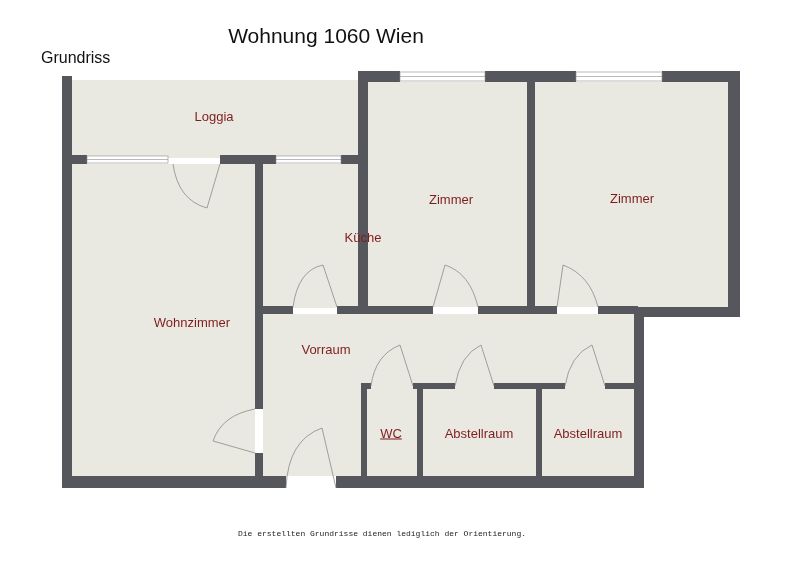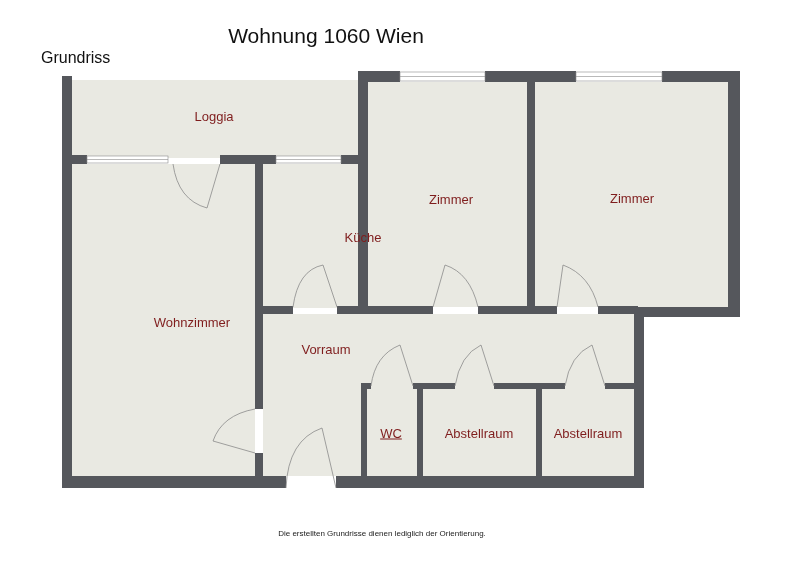--- a/index.html
+++ b/index.html
@@ -1,21 +1,21 @@
 <!DOCTYPE html>
 <html><head>
 <meta charset="utf-8">
 <style>
   html, body { margin:0; padding:0; background:#ffffff; }
   body { width:800px; height:565px; position:relative; overflow:hidden; font-family:"Liberation Sans", sans-serif; }
   .title { position:absolute; left:0; width:652px; top:24px; text-align:center; font-size:21px; color:#111; }
   .subtitle { position:absolute; left:0; width:800px; top:49px; text-align:left; font-size:16px; color:#111;padding-left:41px; }
   .plan { position:absolute; left:0; top:0; }
   .room-label { position:absolute; font-size:13px; color:#7f1d1d; transform:translate(-50%,-50%); white-space:nowrap; }
-  .disclaimer { position:absolute; left:0; width:764px; top:529px; text-align:center; font-size:8px; color:#222; }
+  .disclaimer { position:absolute; left:0; width:764px; top:529px; text-align:center; font-size:8px; color:#222;font-family:Liberation Mono, monospace; }
 </style>
 </head>
 <body>
 
 <div class="title">Wohnung 1060 Wien</div>
 <div class="subtitle">Grundriss</div>
 
 <svg class="plan" width="800" height="565" viewBox="0 0 800 565">
 
   <g fill="#e9e9e2">

